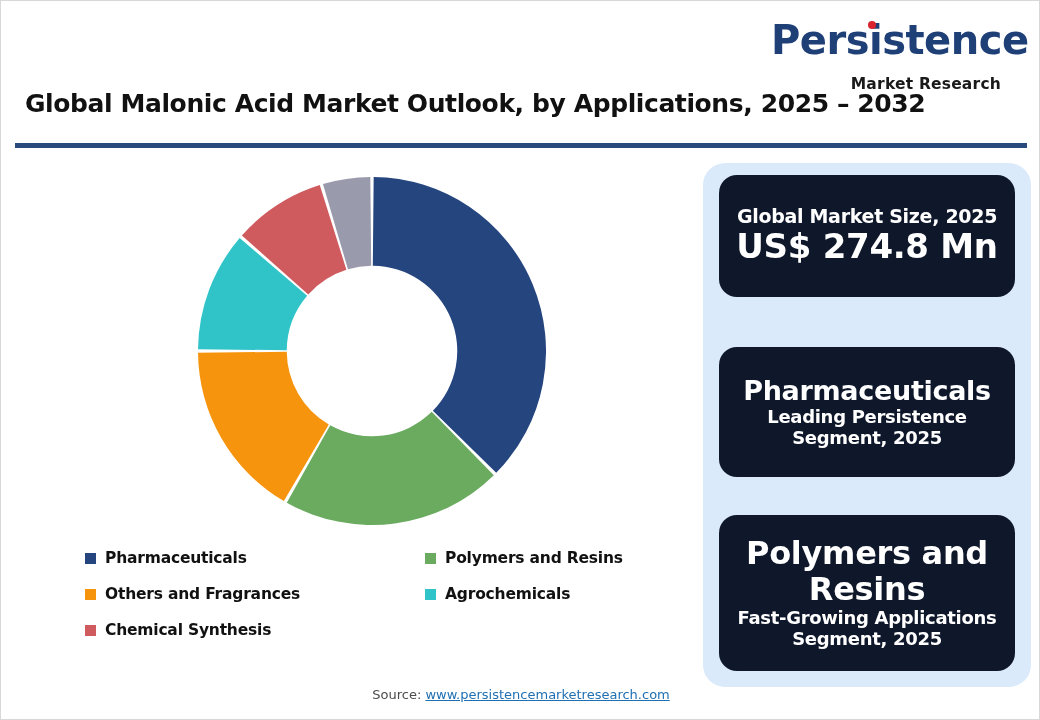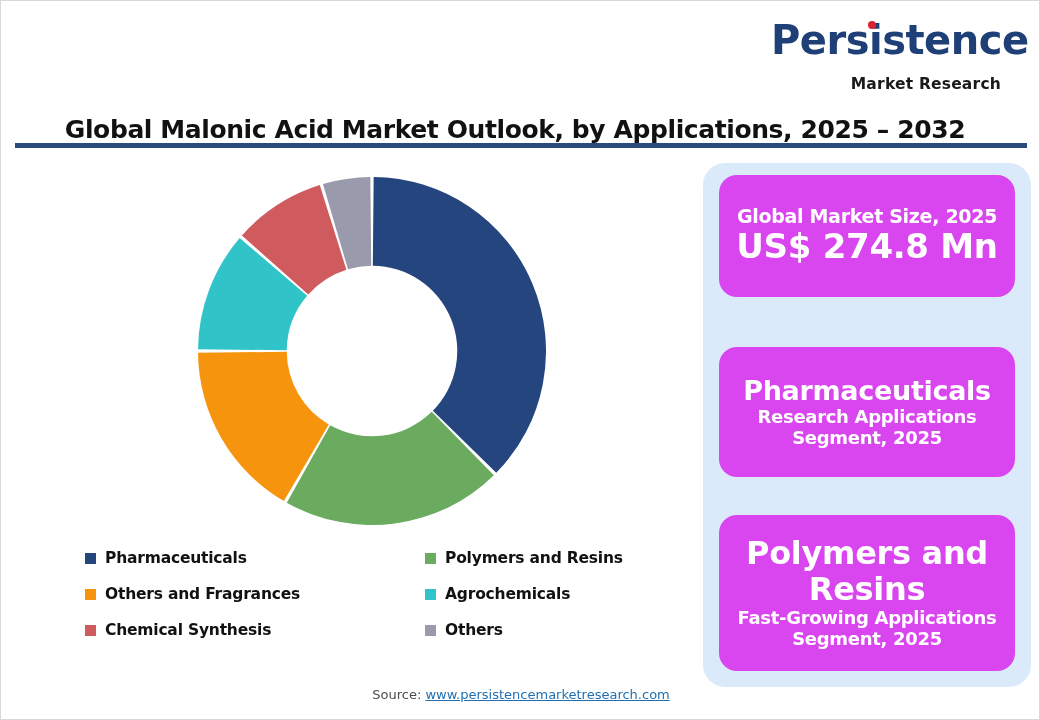--- a/index.html
+++ b/index.html
@@ -56,29 +56,28 @@
     color: #1a1a1a;
     line-height: 18px;
     letter-spacing: 0.2px;
     margin-top: 14px;
   }
 
   
   .title {
     position: absolute;
     left: 24px;
-    top: 114px;
+    top: 88px;
     width: 980px;
     font-family: "DejaVu Sans", sans-serif;
     font-weight: bold;
     font-size: 25px;
     color: #111111;
     letter-spacing: -0.4px;
     white-space: nowrap;
-    text-align: center;
   }
   .title-rule {
     position: absolute;
     left: 14px;
     top: 142px;
     width: 1012px;
     height: 5px;
     background: #2b4a7d;
   }
 
@@ -135,21 +134,21 @@
     top: 162px;
     width: 328px;
     height: 524px;
     background: #dbeafb;
     border-radius: 22px;
   }
   .card {
     position: absolute;
     left: 16px;
     width: 296px;
-    background: #d946ef;
+    background: #0f172a;
     border-radius: 18px;
     color: #ffffff;
     text-align: center;
     box-sizing: border-box;
     display: flex;
     flex-direction: column;
     align-items: center;
     justify-content: center;
   }
   .card-1 { top: 12px;  height: 122px; }
@@ -227,36 +226,32 @@
       <span class="legend-label">Others and Fragrances</span>
     </div>
     <div class="legend-item">
       <span class="legend-swatch" style="background:#30c4c9"></span>
       <span class="legend-label">Agrochemicals</span>
     </div>
     <div class="legend-item">
       <span class="legend-swatch" style="background:#cf5b5e"></span>
       <span class="legend-label">Chemical Synthesis</span>
     </div>
-    <div class="legend-item">
-      <span class="legend-swatch" style="background:#9a9aad"></span>
-      <span class="legend-label">Others</span>
-    </div>
   </div>
 
   <div class="side-panel">
 
     <div class="card card-1">
       <div class="card-line l-small">Global Market Size, 2025</div>
       <div class="card-line l-big">US$ 274.8 Mn</div>
     </div>
 
     <div class="card card-2">
       <div class="card-line l-huge">Pharmaceuticals</div>
-      <div class="card-line l-mid">Research Applications</div>
+      <div class="card-line l-mid">Leading Persistence</div>
       <div class="card-line l-mid">Segment, 2025</div>
     </div>
 
     <div class="card card-3">
       <div class="card-line l-title3">Polymers and</div>
       <div class="card-line l-title3">Resins</div>
       <div class="card-line l-mid">Fast-Growing Applications</div>
       <div class="card-line l-mid">Segment, 2025</div>
     </div>
 

